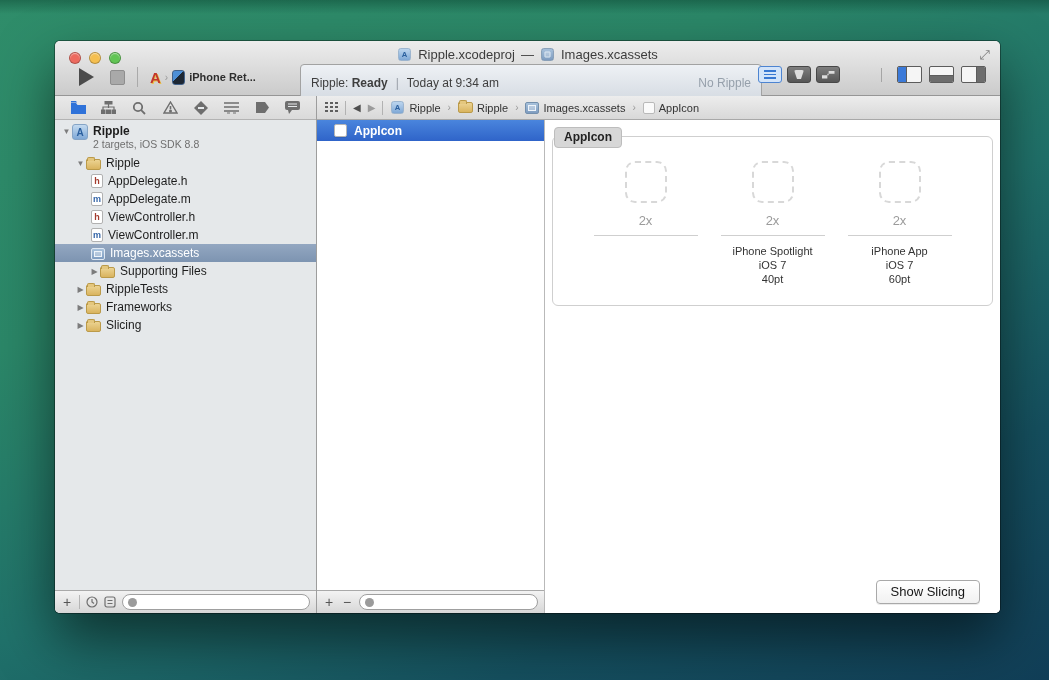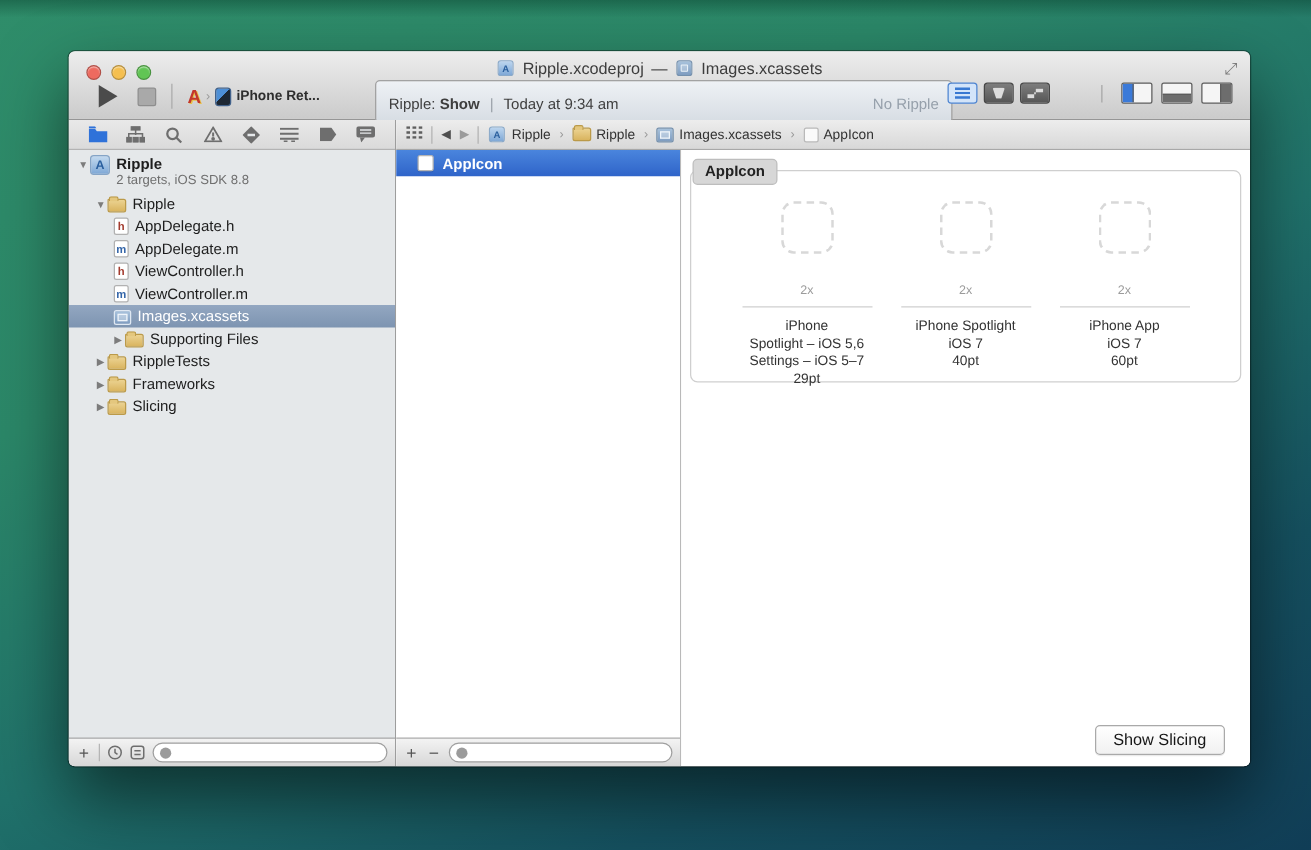--- a/index.html
+++ b/index.html
@@ -129,21 +129,21 @@
   .asset-row.selected{ background:linear-gradient(#4a85dd,#2f64c9); color:#fff; font-weight:bold; }
 
   .detail{ flex:1; position:relative; background:#fff; }
   .group-tab{ position:absolute; left:9px; top:7px; background:#d7d7d7; border:1px solid #bdbdbd;
     border-radius:4px; padding:2px 9px 3px; font-size:12px; font-weight:bold; color:#222; z-index:2; }
   .group-box{ position:absolute; left:7px; top:16px; width:441px; height:170px;
     border:1px solid #cfcfcf; border-radius:6px; }
   .wells{ display:flex; justify-content:center; gap:0; padding-top:24px; }
   .well-col{ width:127px; text-align:center; }
   .well{ width:42px; height:42px; margin:0 auto; border:2px dashed #d8d8d8; border-radius:10px; cursor:pointer; }
-  .scale-lab{ margin-top:24px; font-size:10px; color:#9b9b9b; }
+  .scale-lab{ margin-top:10px; font-size:13px; color:#9b9b9b; }
   .well-hr{ width:104px; border:none; border-top:1px solid #cfcfcf; margin:7px auto 8px; }
   .cap{ font-size:11px; color:#333; line-height:14px; }
   .slicing-btn{ position:absolute; right:20px; bottom:9px; padding:3px 14px 4px;
     border:1px solid #a9a9a9; border-radius:4px; background:linear-gradient(#ffffff,#f1f1f1);
     font-size:13px; color:#161616; cursor:pointer; box-shadow:0 1px 0 rgba(0,0,0,.08);}
 </style>
 </head>
 <body>
 
 <div class="window">
@@ -167,21 +167,21 @@
       <div class="run-btn"></div>
       <div class="stop-btn"></div>
       <div class="tb-sep"></div>
       <div class="scheme">
         <span class="scheme-a">A</span>
         <span class="crumb-chev">›</span>
         <span class="device-ico"></span>
         <span class="scheme-label">iPhone Ret...</span>
       </div>
       <div class="status">
-        <span>Ripple:</span>&nbsp;<b>Show</b>
+        <span>Ripple:</span>&nbsp;<b>Ready</b>
         <span class="div">|</span>
         <span>Today at 9:34 am</span>
         <span class="issues">No Ripple</span>
       </div>
       <div class="ed-btns">
         <div class="ed-btn active">
             <div class="std-lines"></div>
           </div>
         <div class="ed-btn dark">
             <div class="tux"></div>
@@ -410,26 +410,20 @@
         </div>
 
         <div class="detail">
           <div class="group-tab">AppIcon</div>
           <div class="group-box">
             <div class="wells">
               <div class="well-col">
                 <div class="well"></div>
                 <div class="scale-lab">2x</div>
                 <hr class="well-hr">
-                <div class="cap">
-                  <div>iPhone</div>
-                  <div>Spotlight – iOS 5,6</div>
-                  <div>Settings – iOS 5–7</div>
-                  <div>29pt</div>
-                </div>
               </div>
               <div class="well-col">
                 <div class="well"></div>
                 <div class="scale-lab">2x</div>
                 <hr class="well-hr">
                 <div class="cap">
                   <div>iPhone Spotlight</div>
                   <div>iOS 7</div>
                   <div>40pt</div>
                 </div>

